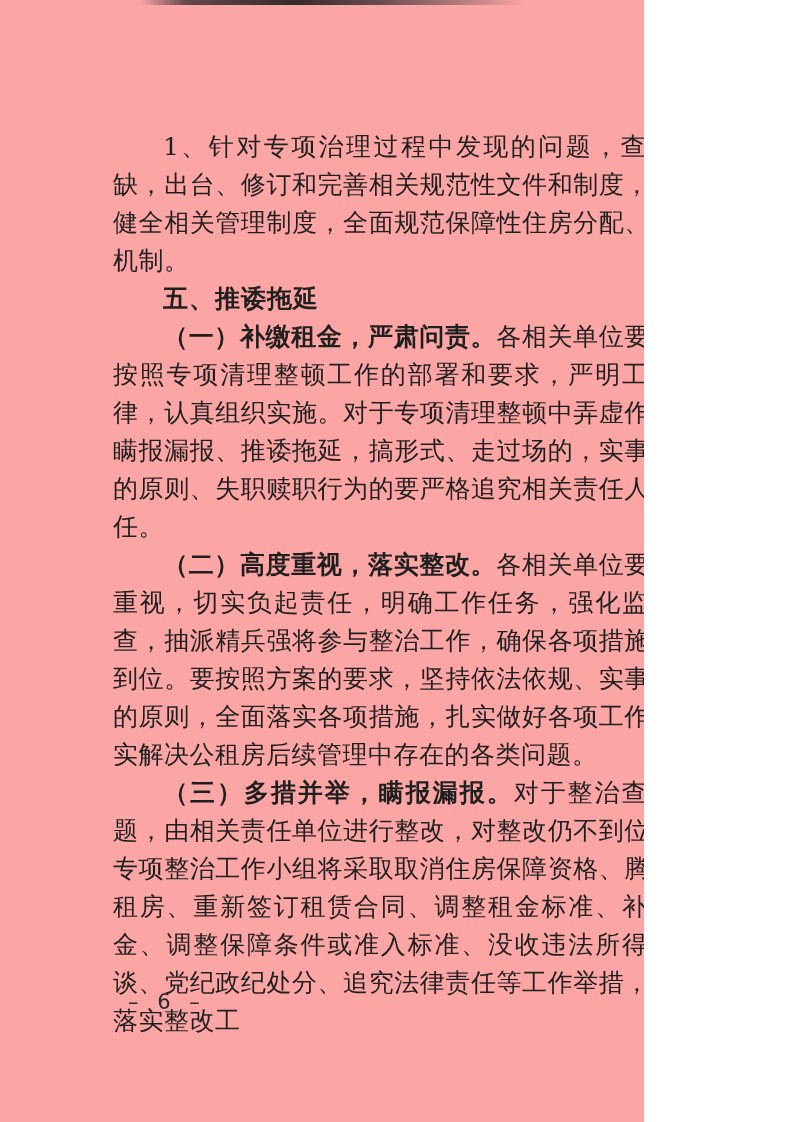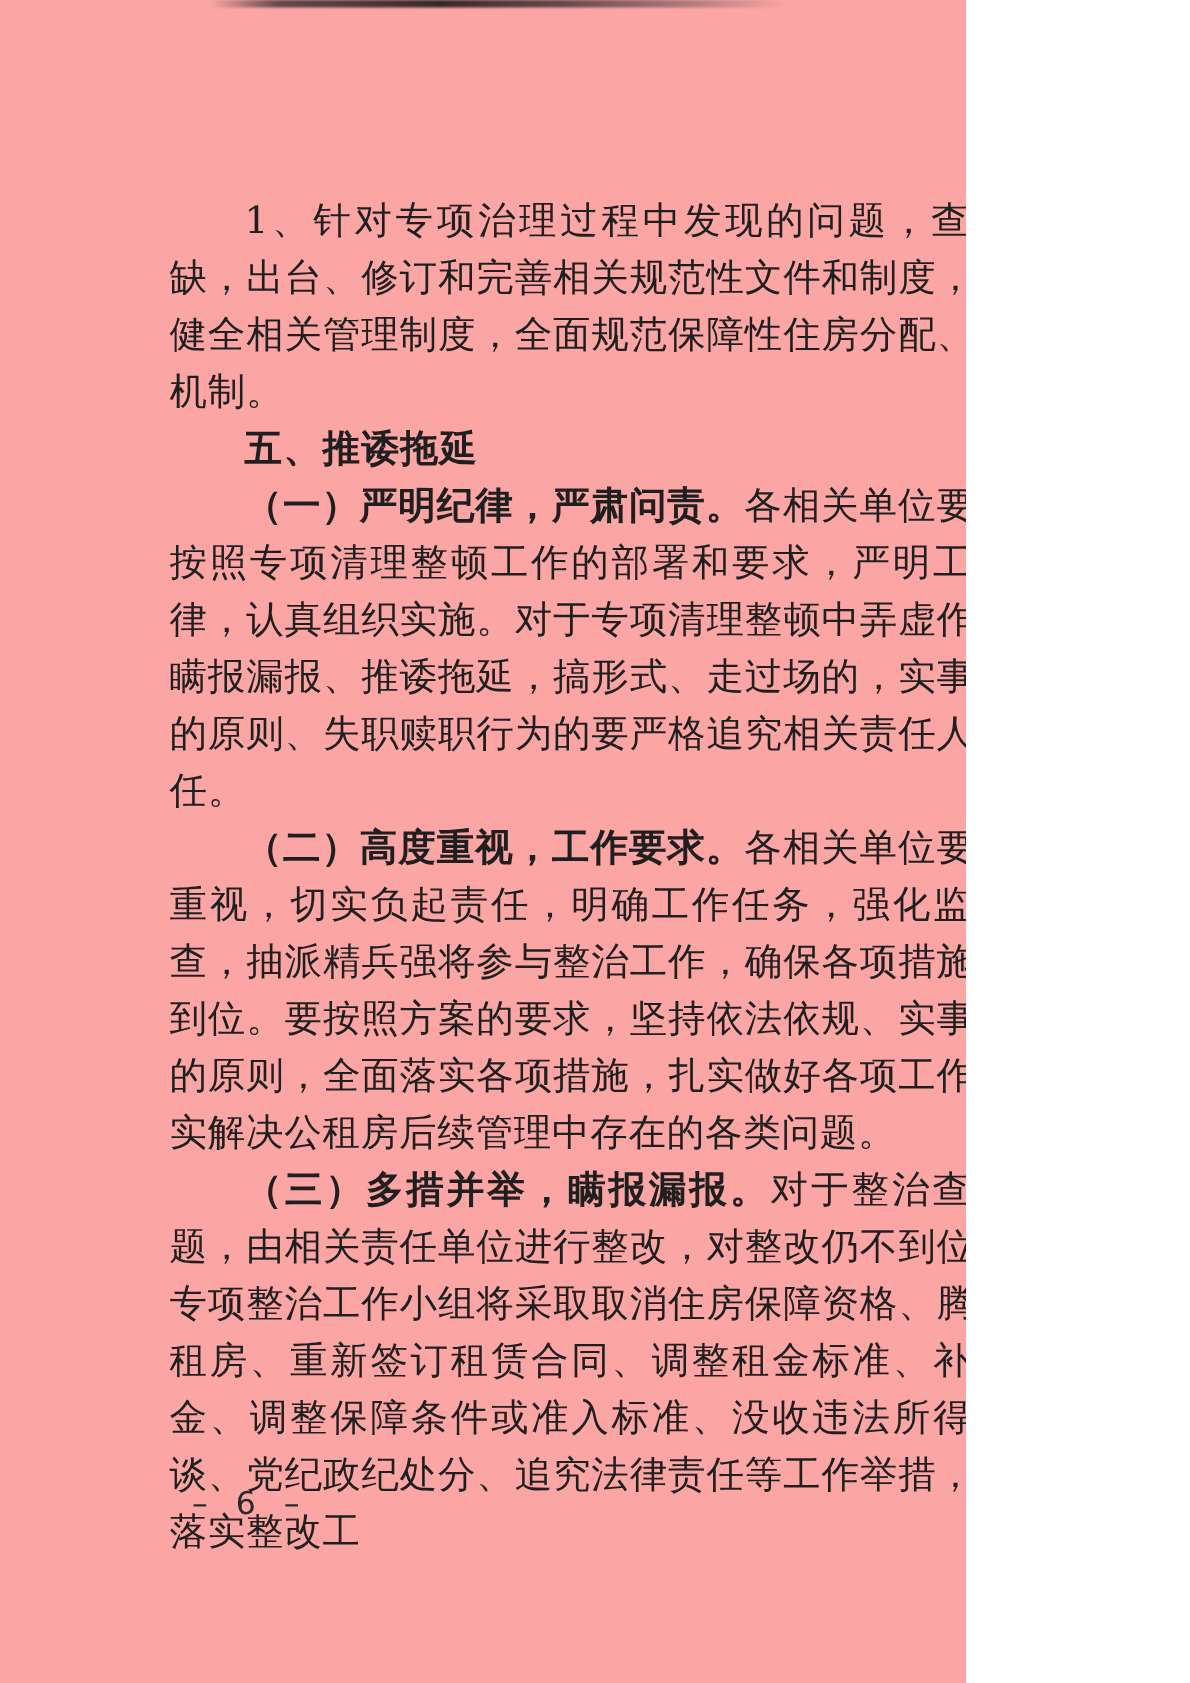--- a/index.html
+++ b/index.html
@@ -85,23 +85,23 @@
 
   <div class="scan-smudge"></div>
 
   <div class="content">
 
     <p class="para"><span>1、针对专项治理过程中发现的问题，查漏补缺，出台、修订和完善相关规范性文件和制度，建立健全相关管理制度，全面规范保障性住房分配、管理机制。</span></p>
 
 
     <p class="heading">五、推诿拖延</p>
 
-    <p class="para"><span class="lead">（一）严明纪律，严肃问责。</span><span>各相关单位要严格按照专项清理整顿工作的部署和要求，严明工作纪律，认真组织实施。对于专项清理整顿中弄虚作假、瞒报漏报、推诿拖延，搞形式、走过场的，实事求是的原则、失职赎职行为的要严格追究相关责任人的责任。</span></p>
+    <p class="para"><span class="lead">（一）补缴租金，严肃问责。</span><span>各相关单位要严格按照专项清理整顿工作的部署和要求，严明工作纪律，认真组织实施。对于专项清理整顿中弄虚作假、瞒报漏报、推诿拖延，搞形式、走过场的，实事求是的原则、失职赎职行为的要严格追究相关责任人的责任。</span></p>
 
-    <p class="para"><span class="lead">（二）高度重视，工作要求。</span><span>各相关单位要高度重视，切实负起责任，明确工作任务，强化监督检查，抽派精兵强将参与整治工作，确保各项措施落实到位。要按照方案的要求，坚持依法依规、实事求是的原则，全面落实各项措施，扎实做好各项工作，切实解决公租房后续管理中存在的各类问题。</span></p>
+    <p class="para"><span class="lead">（二）高度重视，落实整改。</span><span>各相关单位要高度重视，切实负起责任，明确工作任务，强化监督检查，抽派精兵强将参与整治工作，确保各项措施落实到位。要按照方案的要求，坚持依法依规、实事求是的原则，全面落实各项措施，扎实做好各项工作，切实解决公租房后续管理中存在的各类问题。</span></p>
 
     <p class="para"><span class="lead">（三）多措并举，瞒报漏报。</span><span>对于整治查出问题，由相关责任单位进行整改，对整改仍不到位的，专项整治工作小组将采取取消住房保障资格、腾退公租房、重新签订租赁合同、调整租金标准、补缴租金、调整保障条件或准入标准、没收违法所得、约谈、党纪政纪处分、追究法律责任等工作举措，全面落实整改工</span></p>
 
   </div>
 
   <div class="page-number">– 6 –</div>
 
   <div class="speck-a"></div>
   <div class="speck-b"></div>
 

